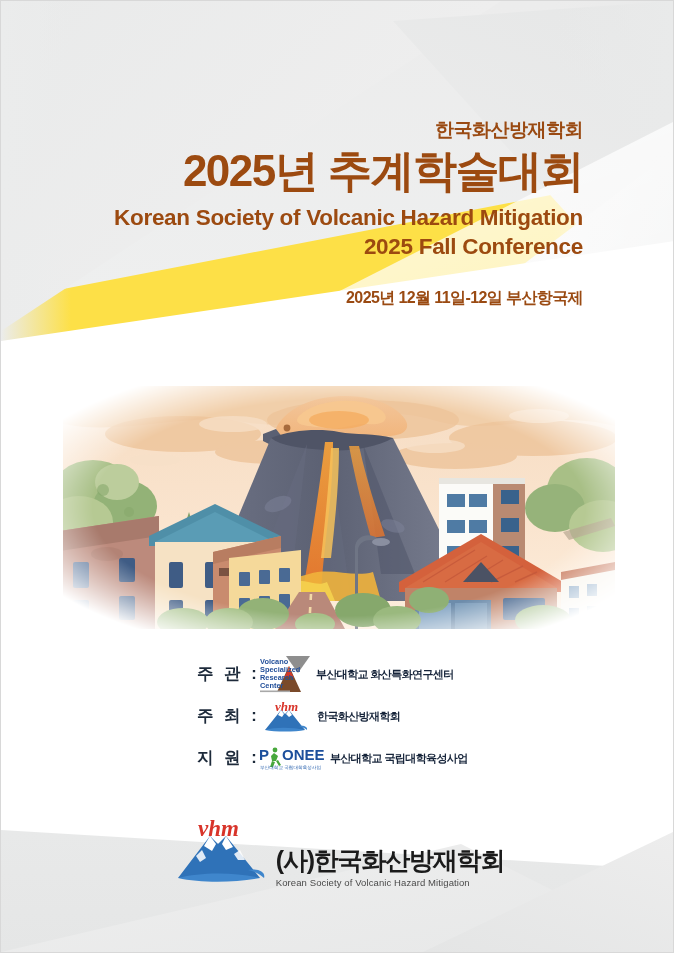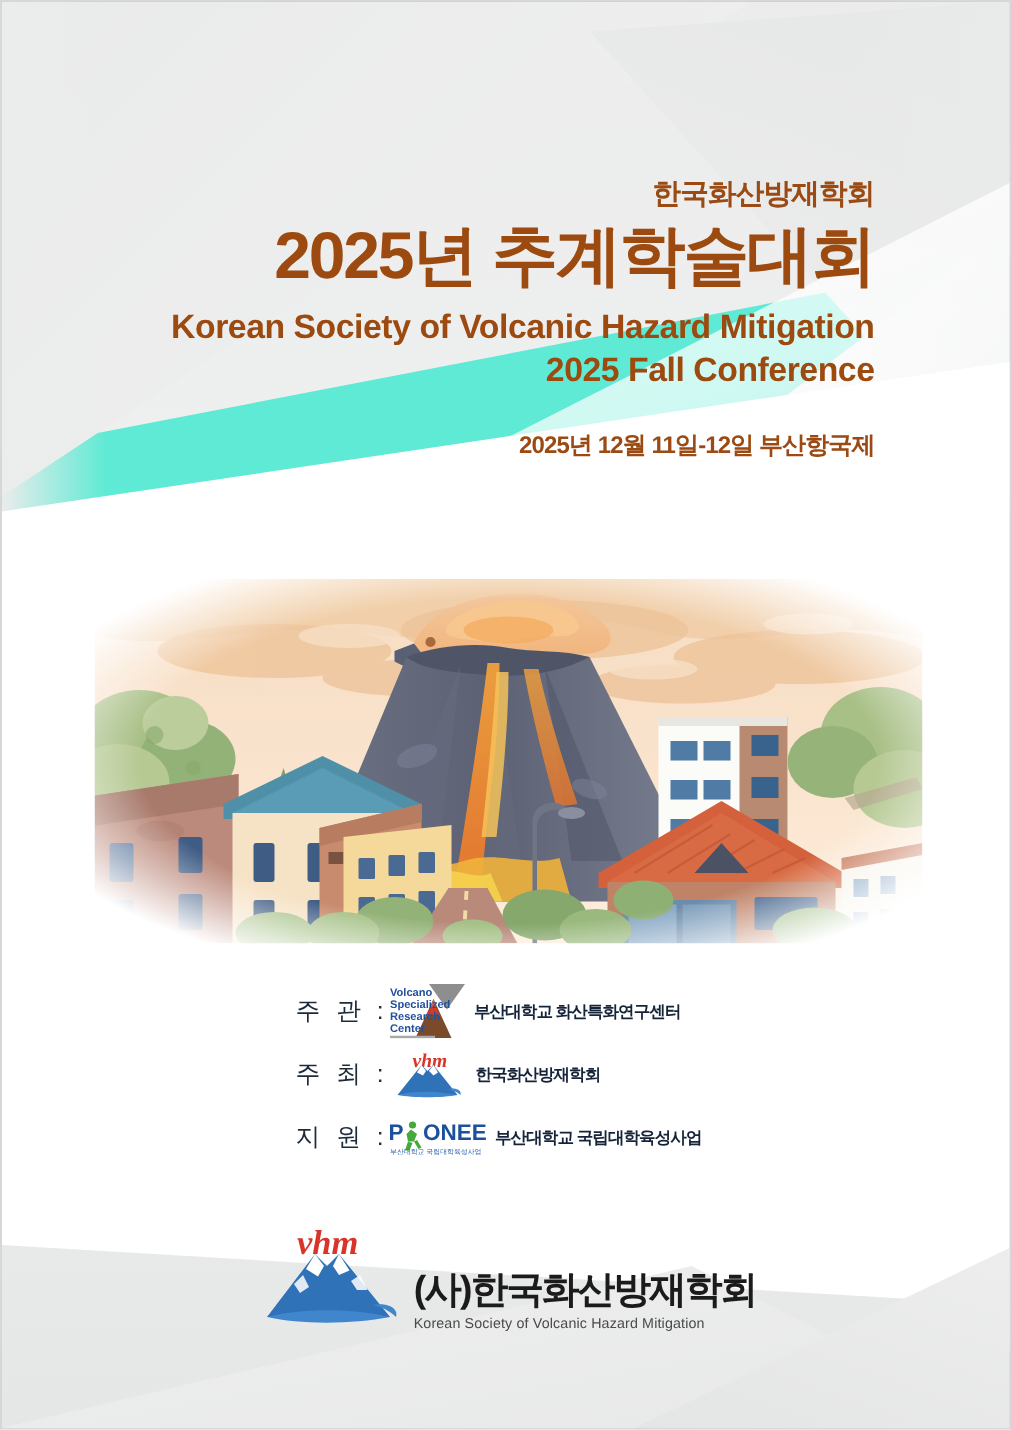--- a/index.html
+++ b/index.html
@@ -9,21 +9,21 @@
   }
   body {
     font-family: "Liberation Sans", "DejaVu Sans", sans-serif;
   }
 
   #poster {
     position: relative;
     width: 674px;
     height: 953px;
     overflow: hidden;
-    background: #5eead4;
+    background: #fde047;
     box-sizing: border-box;
     border: 1px solid #d8d8d8;
   }
 
   
   .bg-layer {
     position: absolute;
     inset: 0;
     pointer-events: none;
   }
@@ -155,21 +155,21 @@
     z-index: 6;
   }
   .sp-row {
     display: flex;
     align-items: center;
     height: 42px;
     padding-left: 196px;
   }
   .sp-label {
     font-size: 16.5px;
-    font-weight: normal;
+    font-weight: bold;
     color: #1d2a3a;
     letter-spacing: 3px;
     width: 62px;
     flex: 0 0 62px;
     white-space: nowrap;
   }
   .sp-logo {
     flex: 0 0 auto;
     display: flex;
     align-items: center;

